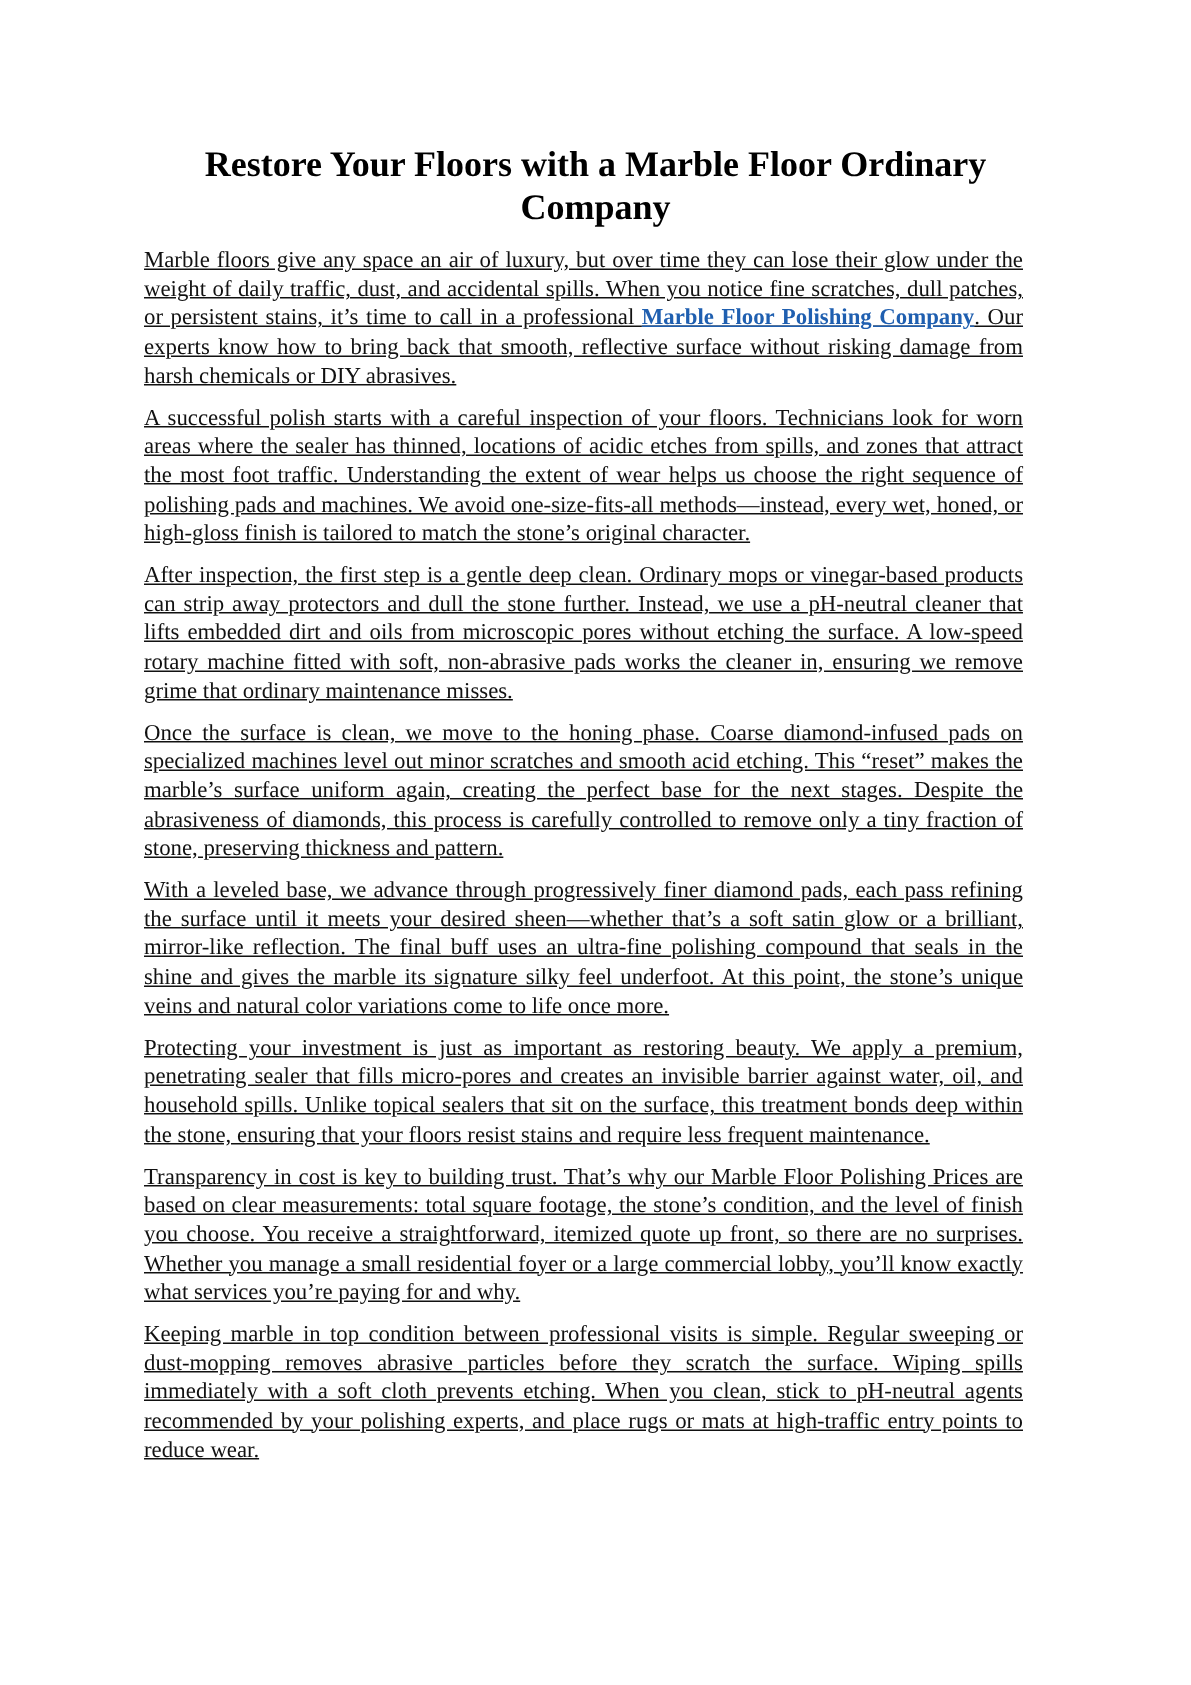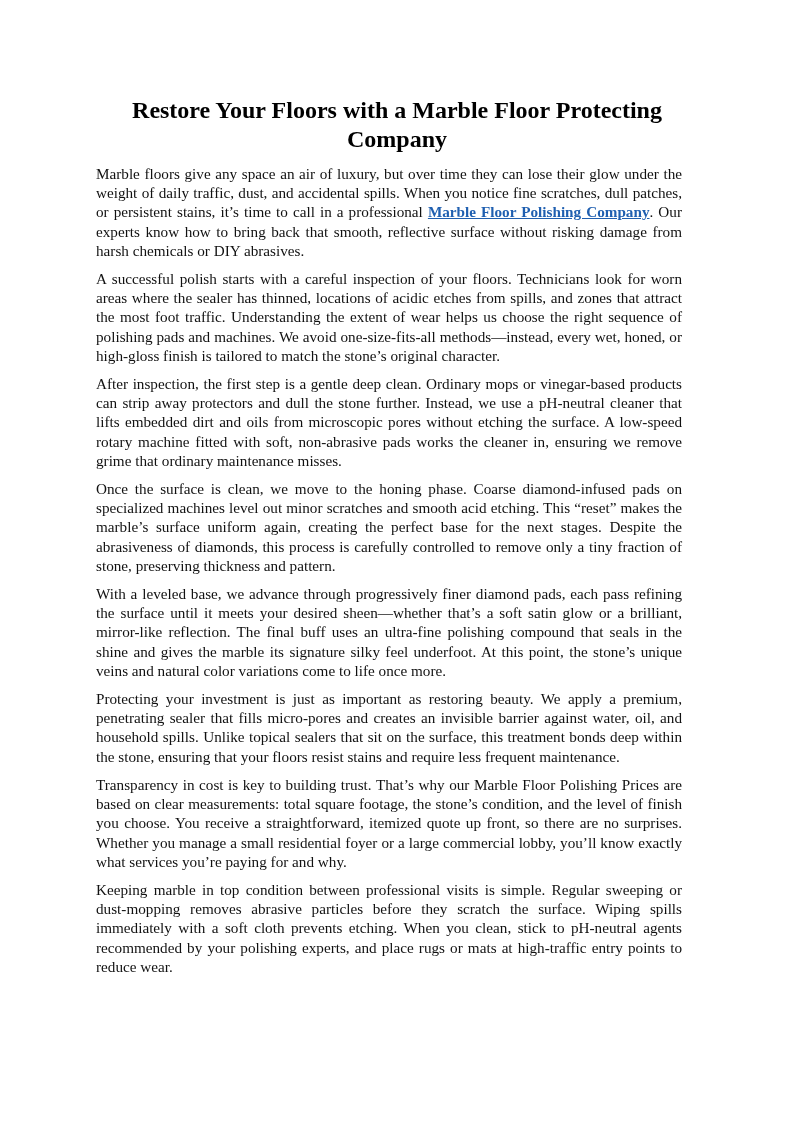--- a/index.html
+++ b/index.html
@@ -28,32 +28,33 @@
       line-height: 29px;
       font-weight: bold;
       color: #000000;
       padding: 0 20px;
     }
     p.para {
       margin: 0 16px 9px 0;
       font-size: 15.2px;
       line-height: 19.2px;
       text-align: justify;
+      text-decoration: underline;
     }
     a.inline-link {
       color: #1f5fb0;
       font-weight: bold;
       text-decoration: underline;
     }
   </style>
 </head>
 <body>
 
 <div class="page">
-  <h1 class="doc-title">Restore Your Floors with a Marble Floor Protecting Company</h1>
+  <h1 class="doc-title">Restore Your Floors with a Marble Floor Ordinary Company</h1>
 
   <p class="para"><span>Marble floors give any space an air of luxury, but over time they can lose their glow under the weight of daily traffic, dust, and accidental spills. When you notice fine scratches, dull patches, or persistent stains, it’s time to call in a professional </span><a class="inline-link">Marble Floor Polishing Company</a><span>. Our experts know how to bring back that smooth, reflective surface without risking damage from harsh chemicals or DIY abrasives.</span></p>
 
   <p class="para">A successful polish starts with a careful inspection of your floors. Technicians look for worn areas where the sealer has thinned, locations of acidic etches from spills, and zones that attract the most foot traffic. Understanding the extent of wear helps us choose the right sequence of polishing pads and machines. We avoid one-size-fits-all methods—instead, every wet, honed, or high-gloss finish is tailored to match the stone’s original character.</p>
   <p class="para">After inspection, the first step is a gentle deep clean. Ordinary mops or vinegar-based products can strip away protectors and dull the stone further. Instead, we use a pH-neutral cleaner that lifts embedded dirt and oils from microscopic pores without etching the surface. A low-speed rotary machine fitted with soft, non-abrasive pads works the cleaner in, ensuring we remove grime that ordinary maintenance misses.</p>
   <p class="para">Once the surface is clean, we move to the honing phase. Coarse diamond-infused pads on specialized machines level out minor scratches and smooth acid etching. This “reset” makes the marble’s surface uniform again, creating the perfect base for the next stages. Despite the abrasiveness of diamonds, this process is carefully controlled to remove only a tiny fraction of stone, preserving thickness and pattern.</p>
   <p class="para">With a leveled base, we advance through progressively finer diamond pads, each pass refining the surface until it meets your desired sheen—whether that’s a soft satin glow or a brilliant, mirror-like reflection. The final buff uses an ultra-fine polishing compound that seals in the shine and gives the marble its signature silky feel underfoot. At this point, the stone’s unique veins and natural color variations come to life once more.</p>
   <p class="para">Protecting your investment is just as important as restoring beauty. We apply a premium, penetrating sealer that fills micro-pores and creates an invisible barrier against water, oil, and household spills. Unlike topical sealers that sit on the surface, this treatment bonds deep within the stone, ensuring that your floors resist stains and require less frequent maintenance.</p>
   <p class="para">Transparency in cost is key to building trust. That’s why our Marble Floor Polishing Prices are based on clear measurements: total square footage, the stone’s condition, and the level of finish you choose. You receive a straightforward, itemized quote up front, so there are no surprises. Whether you manage a small residential foyer or a large commercial lobby, you’ll know exactly what services you’re paying for and why.</p>
   <p class="para">Keeping marble in top condition between professional visits is simple. Regular sweeping or dust-mopping removes abrasive particles before they scratch the surface. Wiping spills immediately with a soft cloth prevents etching. When you clean, stick to pH-neutral agents recommended by your polishing experts, and place rugs or mats at high-traffic entry points to reduce wear.</p>

